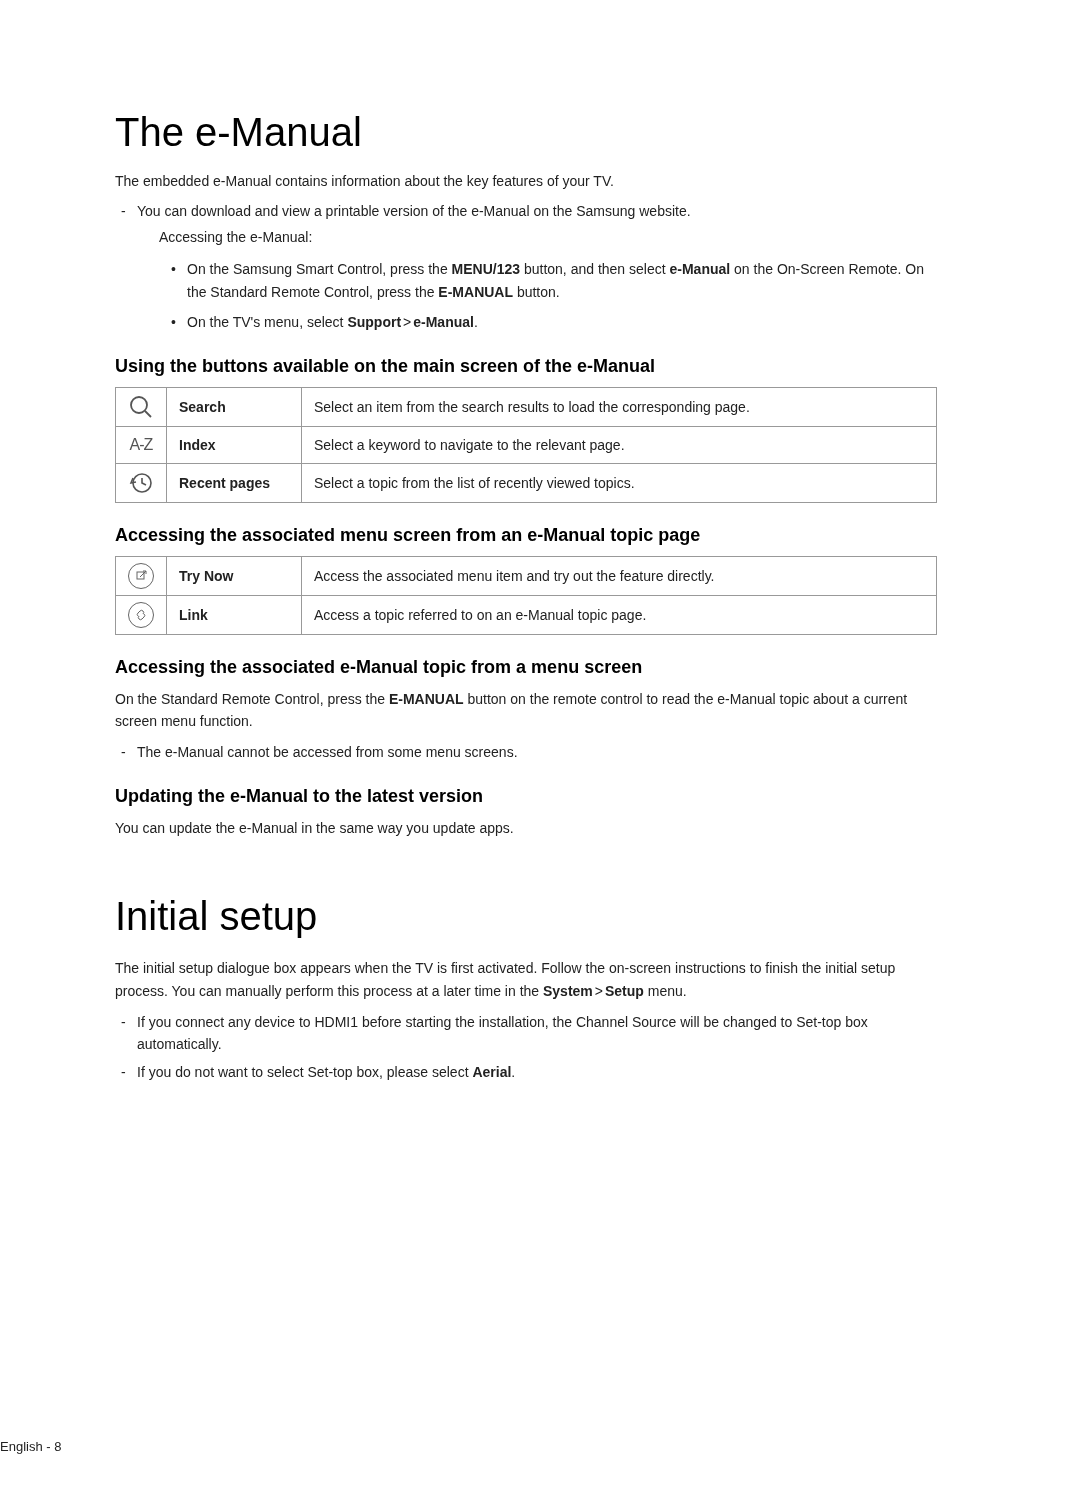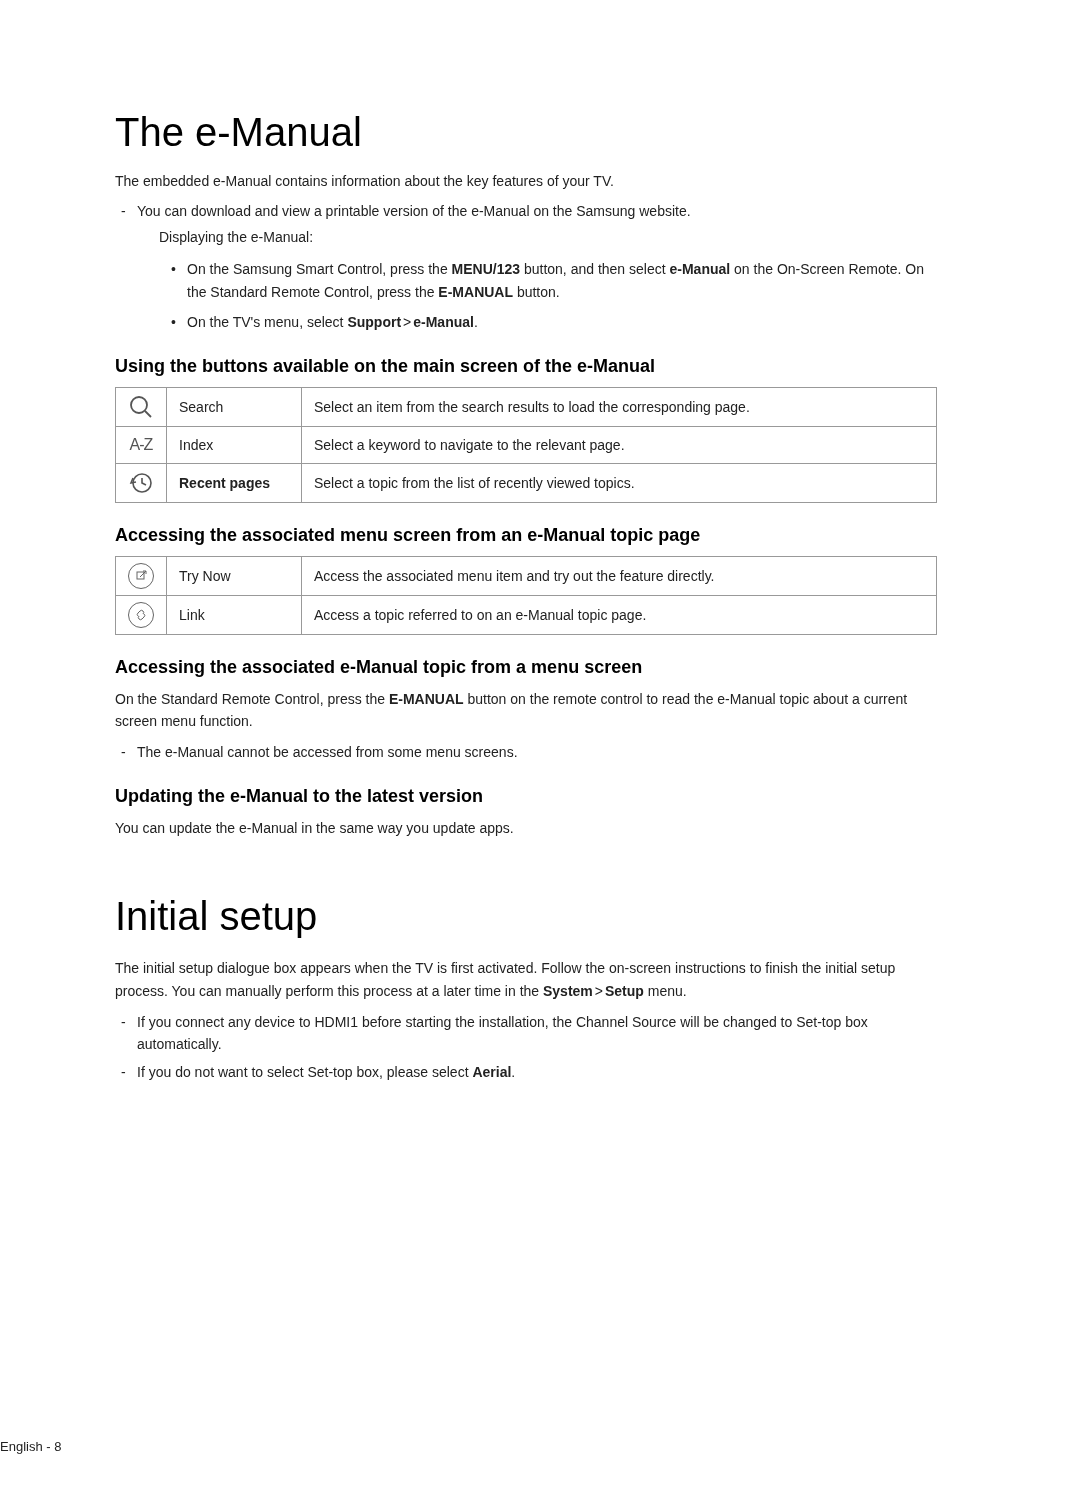--- a/index.html
+++ b/index.html
@@ -85,21 +85,21 @@
     font-size: 14px;
     vertical-align: middle;
   }
   td.icon-cell {
     width: 42px;
     text-align: center;
     padding: 6px 4px;
   }
   td.label-cell {
     width: 110px;
-    font-weight: 400;
+    font-weight: 700;
   }
   .icon-svg { display:block; margin:0 auto; }
   .circ-icon {
     width: 24px;
     height: 24px;
     border: 1px solid #666;
     border-radius: 50%;
     display: inline-flex;
     align-items: center;
     justify-content: center;
@@ -126,21 +126,21 @@
 
 <div class="page">
 
   <h1>The e-Manual</h1>
 
   <p class="intro">The embedded e-Manual contains information about the key features of your TV.</p>
 
   <ul class="dash-list">
     <li>
       <span>You can download and view a printable version of the e-Manual on the Samsung website.</span>
-      <div class="sub-block">Displaying the e-Manual:</div>
+      <div class="sub-block">Accessing the e-Manual:</div>
       <ul class="bullets">
         <li>
           <span>On the Samsung Smart Control, press the </span><span class="bold">MENU/123</span><span> button, and then select </span><span class="bold">e-Manual</span><span> on the On-Screen Remote. On the Standard Remote Control, press the </span><span class="bold">E-MANUAL</span><span> button.</span>
         </li>
         <li>
           <span>On the TV's menu, select </span><span class="bold">Support</span><span class="gt"> &gt; </span><span class="bold">e-Manual</span><span>.</span>
         </li>
       </ul>
     </li>
   </ul>

